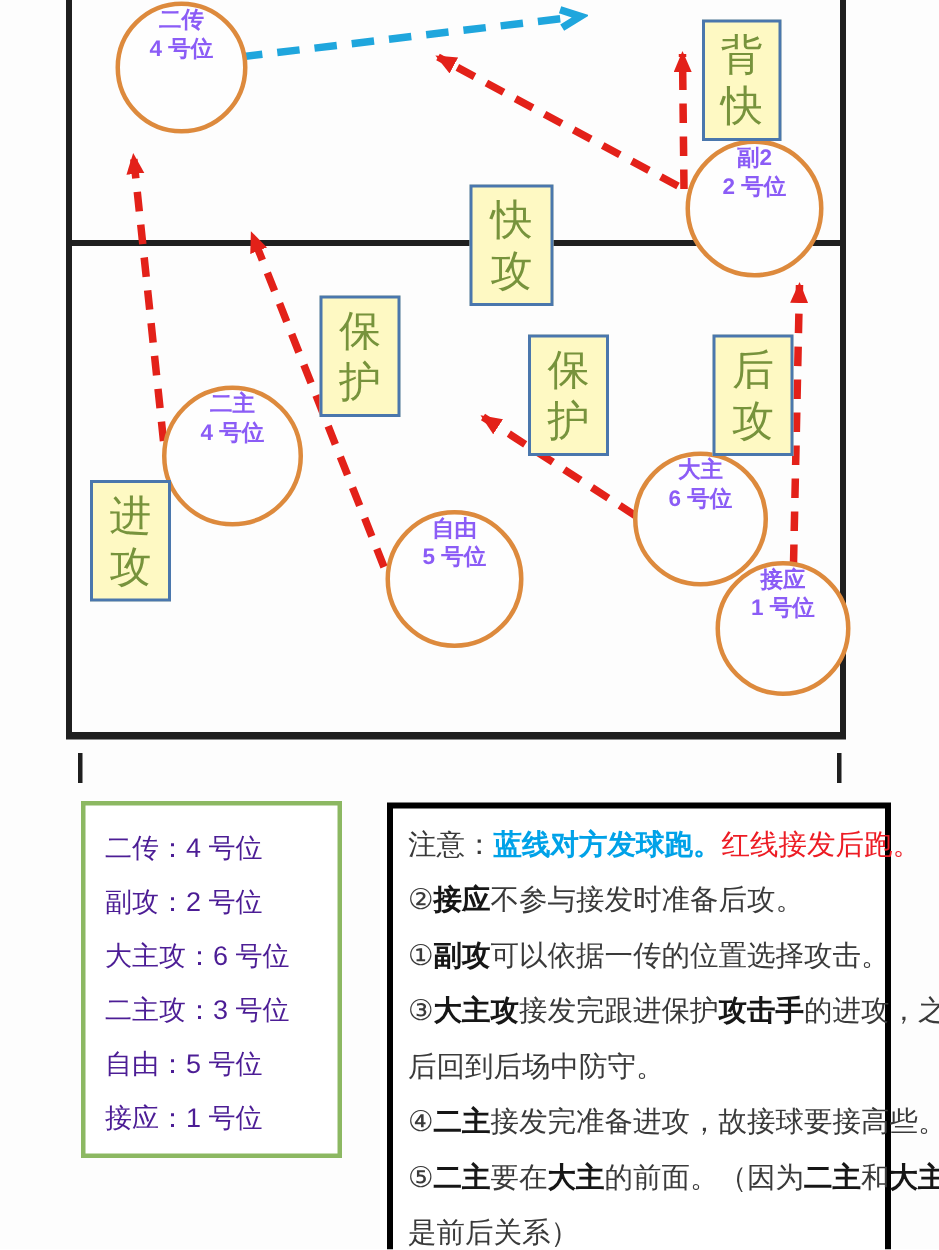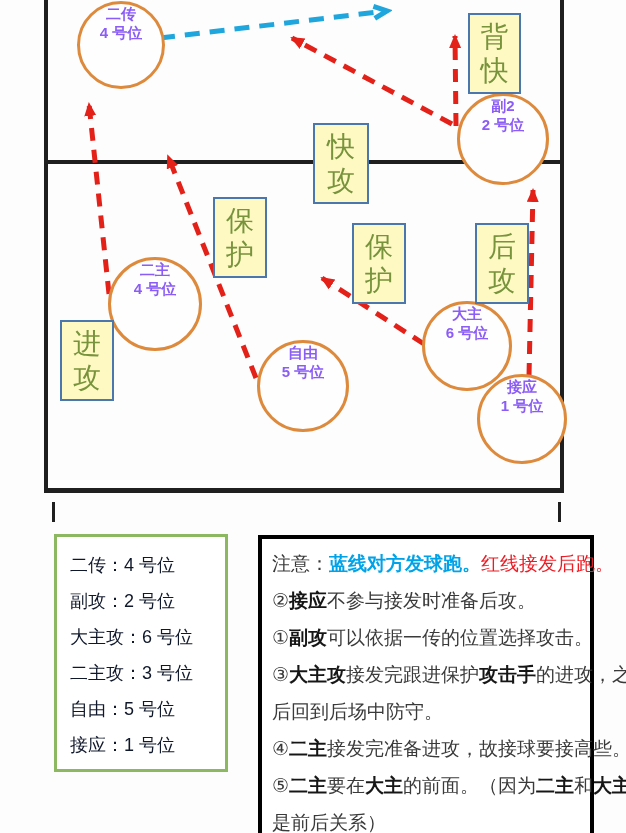--- a/index.html
+++ b/index.html
@@ -40,21 +40,21 @@
   .z-behind-quick{left:468px;top:13px; width:49px;height:77px;}
   .z-quick  {left:313px;top:83px; width:52px;height:77px;margin-top:40px;}
   .z-cover-l{left:213px;top:197px;width:50px;height:77px;}
   .z-cover-r{left:352px;top:223px;width:50px;height:77px;}
   .z-backatk{left:475px;top:223px;width:50px;height:77px;align-items:center;}
   .z-attack {left:60px; top:320px;width:50px;height:77px;}
 
   
   .legend{position:absolute;left:54px;top:534px;width:174px;height:238px;
           border:3px solid var(--legend_border);background:#fff;box-sizing:border-box;
-          padding:10px 0 0 13px;color:#0f172a;font-size:18px;}
+          padding:10px 0 0 13px;color:#4c1d95;font-size:18px;}
   .legend .item{height:36px;line-height:36px;white-space:nowrap;}
 
   
   .note{position:absolute;left:258px;top:535px;width:336px;height:330px;
         border:4px solid var(--note_border);background:#fff;box-sizing:border-box;
         padding:6px 8px 0 10px;color:#3a3a3a;font-size:19px;}
   .note-line{min-height:37px;line-height:37px;white-space:nowrap;}
   .seg.b{font-weight:bold;color:#161616;}
   .seg.blue{font-weight:bold;color:var(--note_blue);}
   .seg.red{font-weight:normal;color:var(--note_red);text-align:center;}

